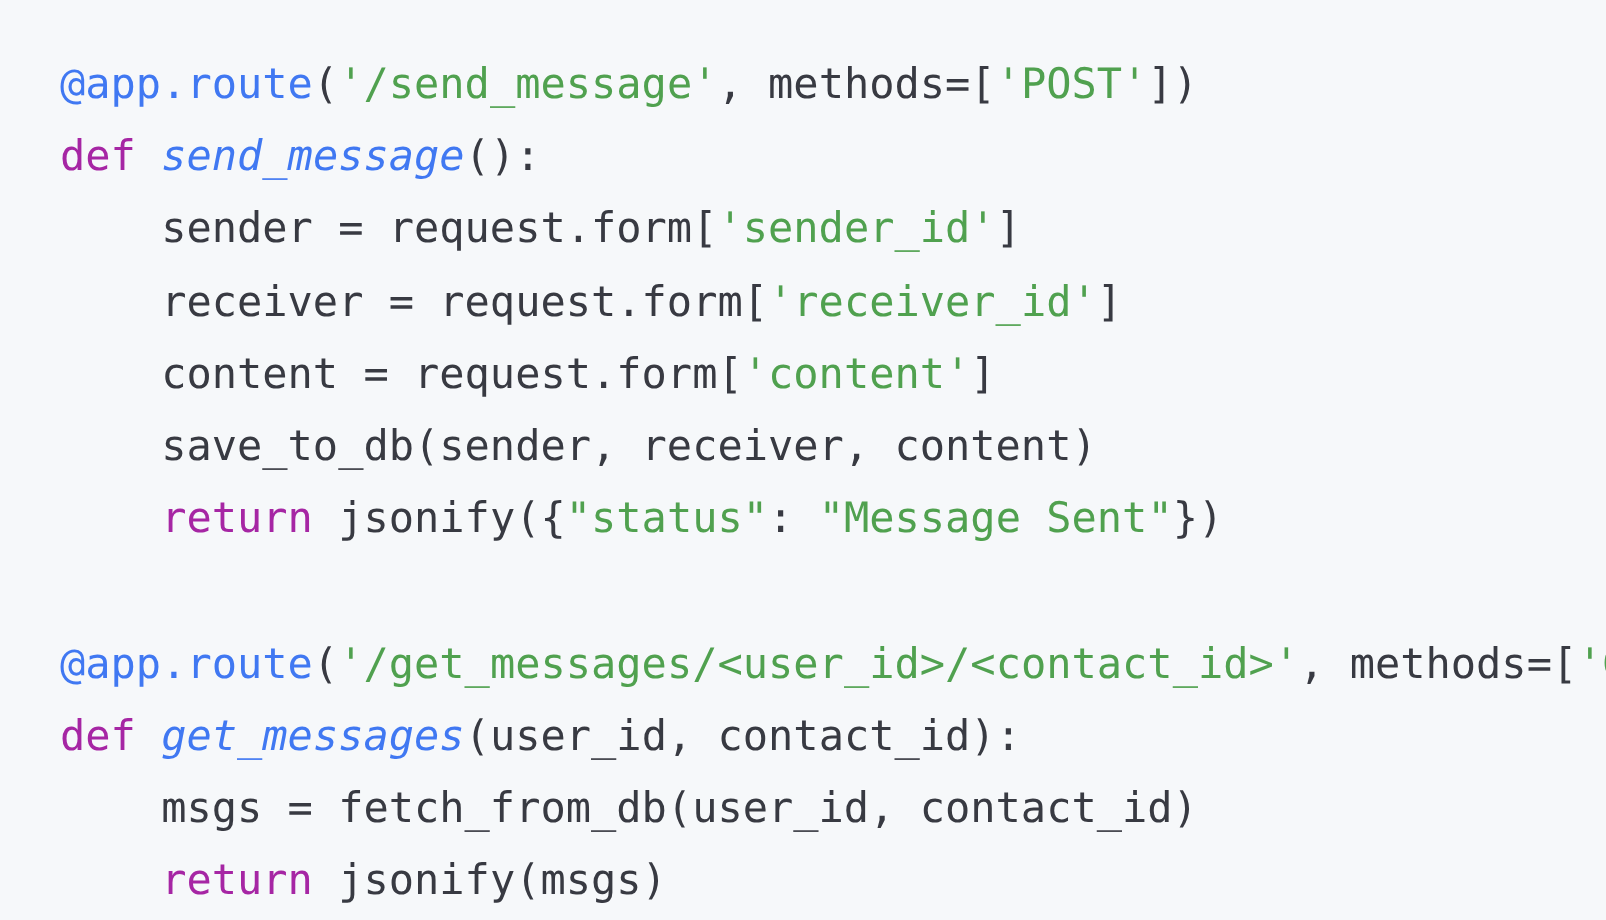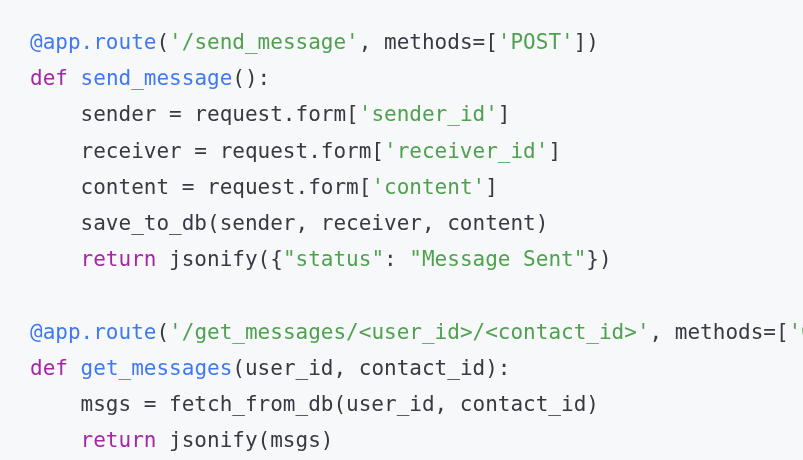--- a/index.html
+++ b/index.html
@@ -20,19 +20,19 @@
     line-height: 36.2px;
     white-space: pre;
     color: var(--plain, #383a42);
   }
   .code-line {
     height: 36.2px;
   }
   .tok-plain     { color: var(--plain, #383a42); }
   .tok-keyword   { color: var(--keyword, #a626a4); }
   .tok-decorator { color: var(--decorator, #4078f2); }
-  .tok-function  { color: var(--function, #4078f2); }
+  .tok-function  { color: var(--function, #4078f2); font-style: italic; }
   .tok-string    { color: var(--string, #50a14f); }
 </style>
 </head>
 <body>
 
 <pre class="code-block"><div class="code-line"><span class="tok-decorator">@app.route</span><span class="tok-plain">(</span><span class="tok-string">'/send_message'</span><span class="tok-plain">, methods=[</span><span class="tok-string">'POST'</span><span class="tok-plain">])</span></div><div class="code-line"><span class="tok-keyword">def</span><span class="tok-plain"> </span><span class="tok-function">send_message</span><span class="tok-plain">():</span></div><div class="code-line"><span class="tok-plain">    sender = request.form[</span><span class="tok-string">'sender_id'</span><span class="tok-plain">]</span></div><div class="code-line"><span class="tok-plain">    receiver = request.form[</span><span class="tok-string">'receiver_id'</span><span class="tok-plain">]</span></div><div class="code-line"><span class="tok-plain">    content = request.form[</span><span class="tok-string">'content'</span><span class="tok-plain">]</span></div><div class="code-line"><span class="tok-plain">    save_to_db(sender, receiver, content)</span></div><div class="code-line"><span class="tok-plain">    </span><span class="tok-keyword">return</span><span class="tok-plain"> jsonify({</span><span class="tok-string">"status"</span><span class="tok-plain">: </span><span class="tok-string">"Message Sent"</span><span class="tok-plain">})</span></div><div class="code-line">&nbsp;</div><div class="code-line"><span class="tok-decorator">@app.route</span><span class="tok-plain">(</span><span class="tok-string">'/get_messages/&lt;user_id&gt;/&lt;contact_id&gt;'</span><span class="tok-plain">, methods=[</span><span class="tok-string">'GET'</span><span class="tok-plain">])</span></div><div class="code-line"><span class="tok-keyword">def</span><span class="tok-plain"> </span><span class="tok-function">get_messages</span><span class="tok-plain">(user_id, contact_id):</span></div><div class="code-line"><span class="tok-plain">    msgs = fetch_from_db(user_id, contact_id)</span></div><div class="code-line"><span class="tok-plain">    </span><span class="tok-keyword">return</span><span class="tok-plain"> jsonify(msgs)</span></div></pre>
 
 </body></html>

